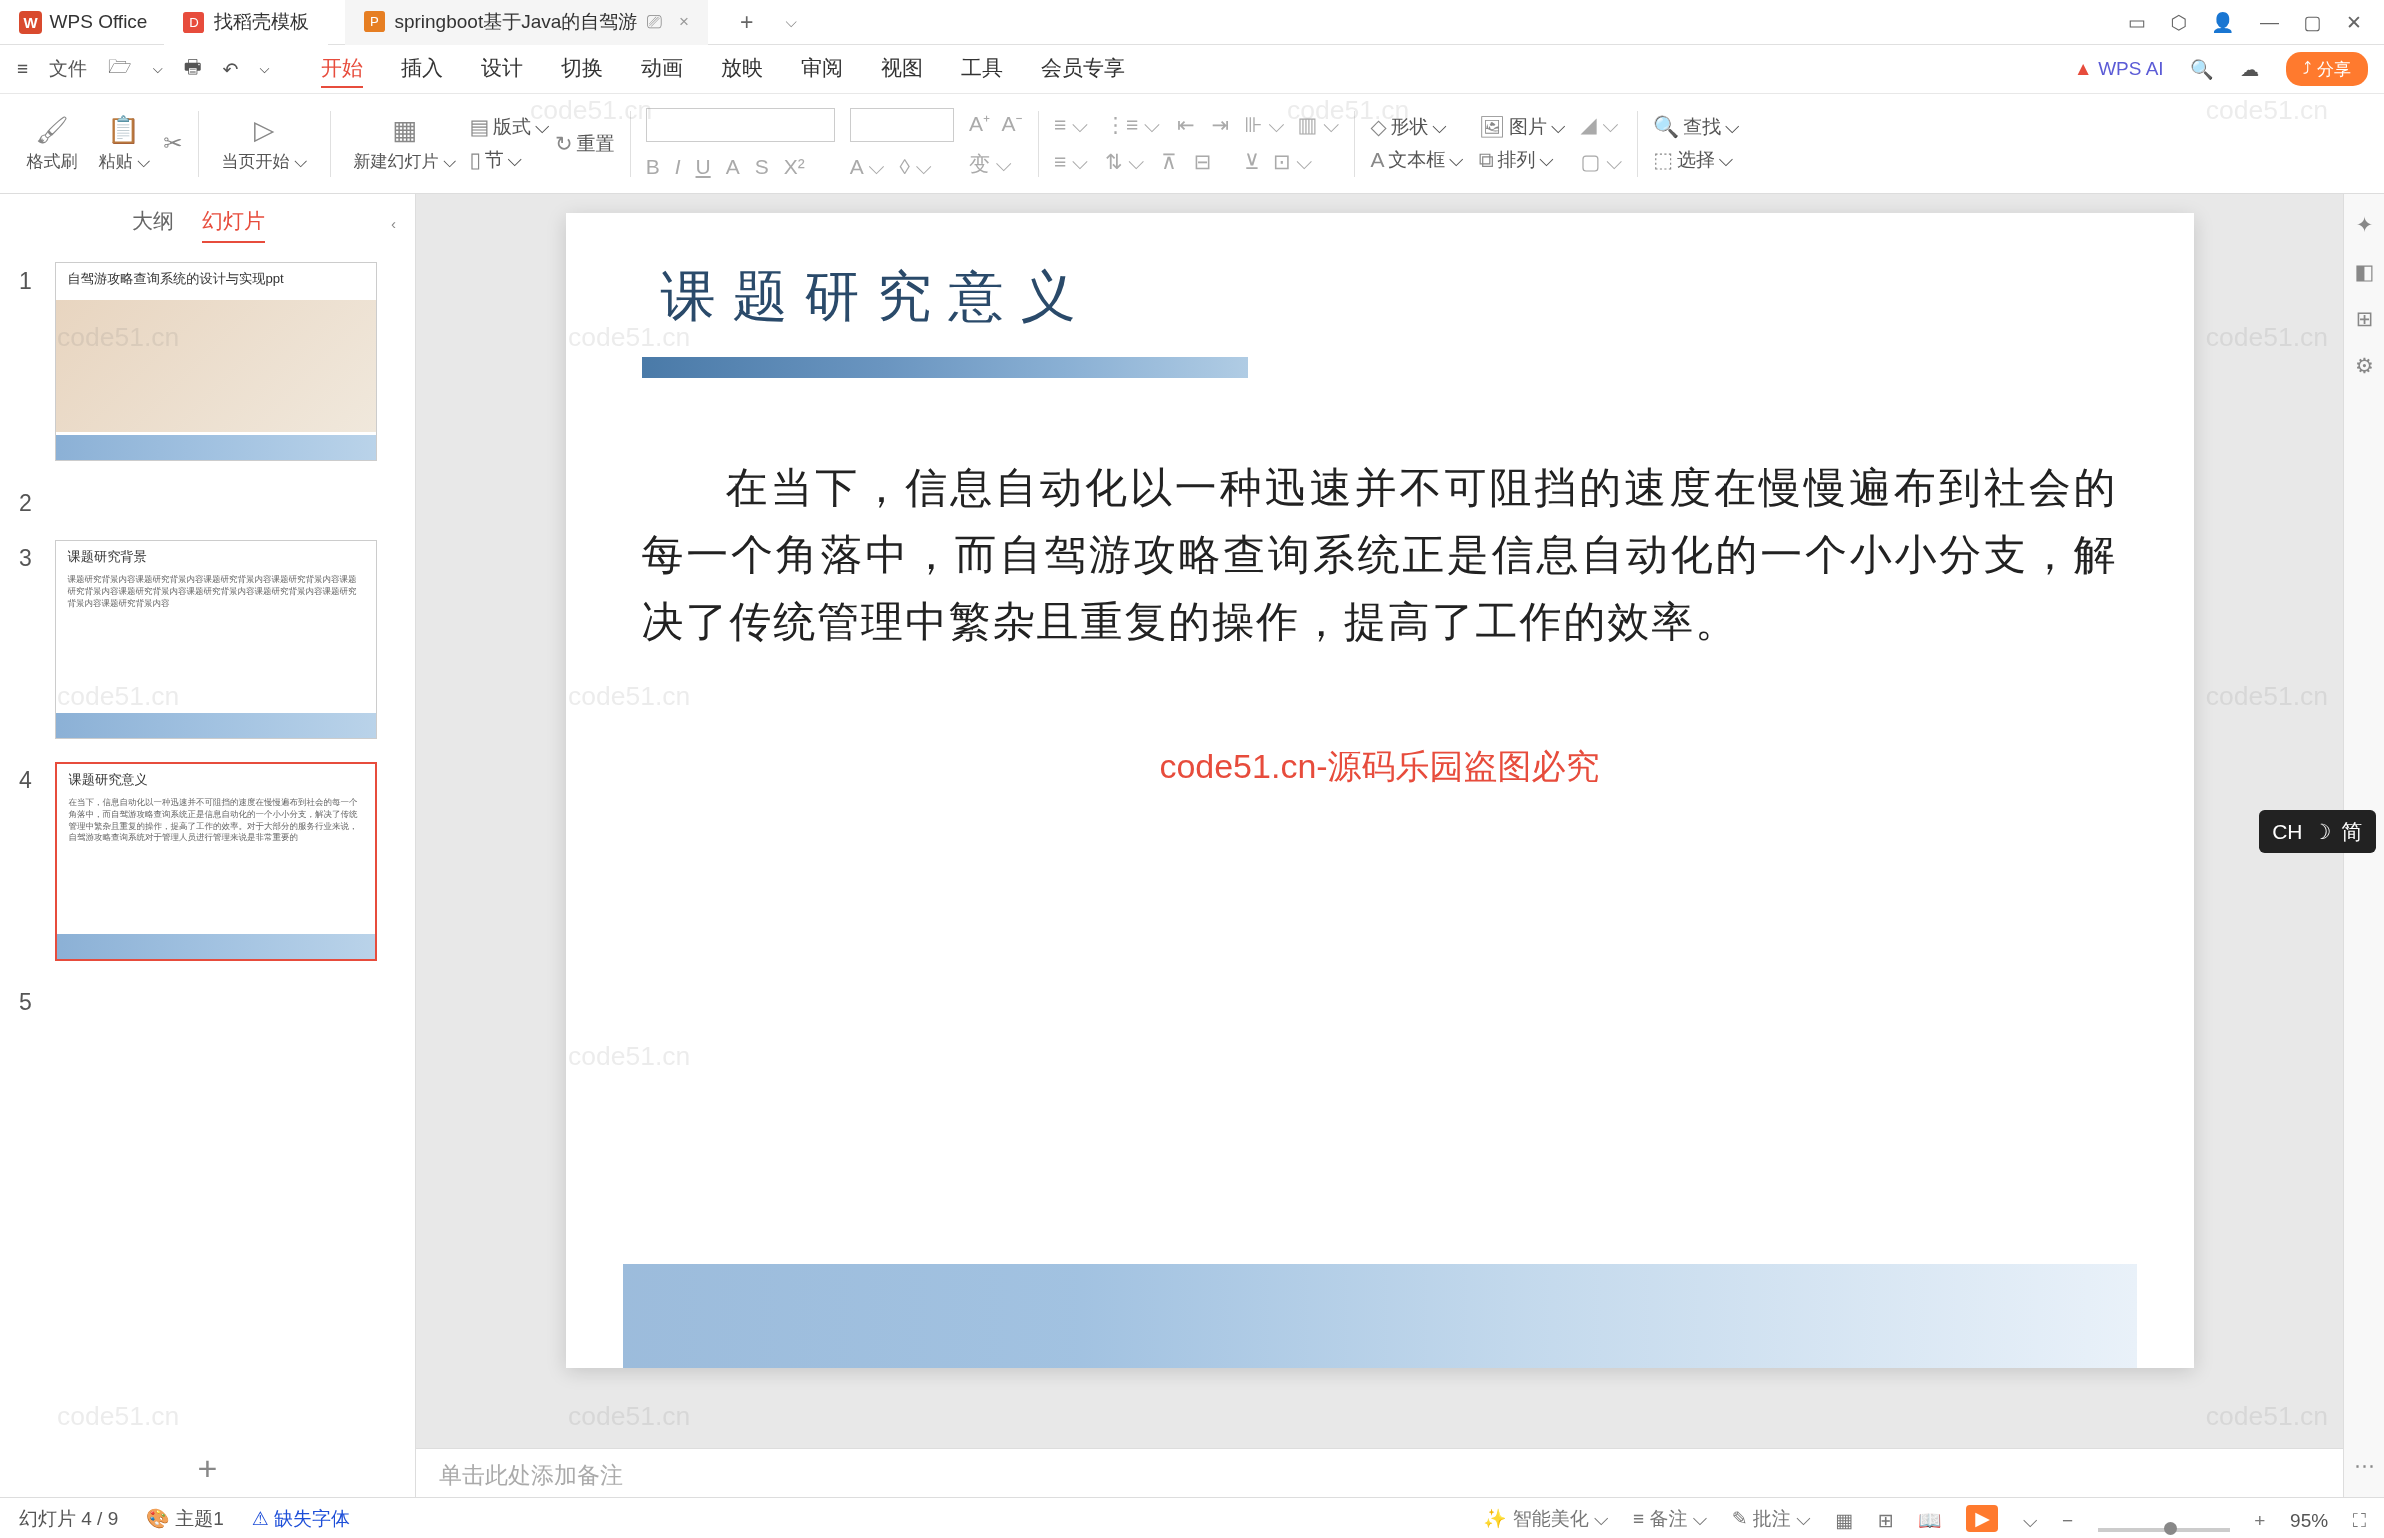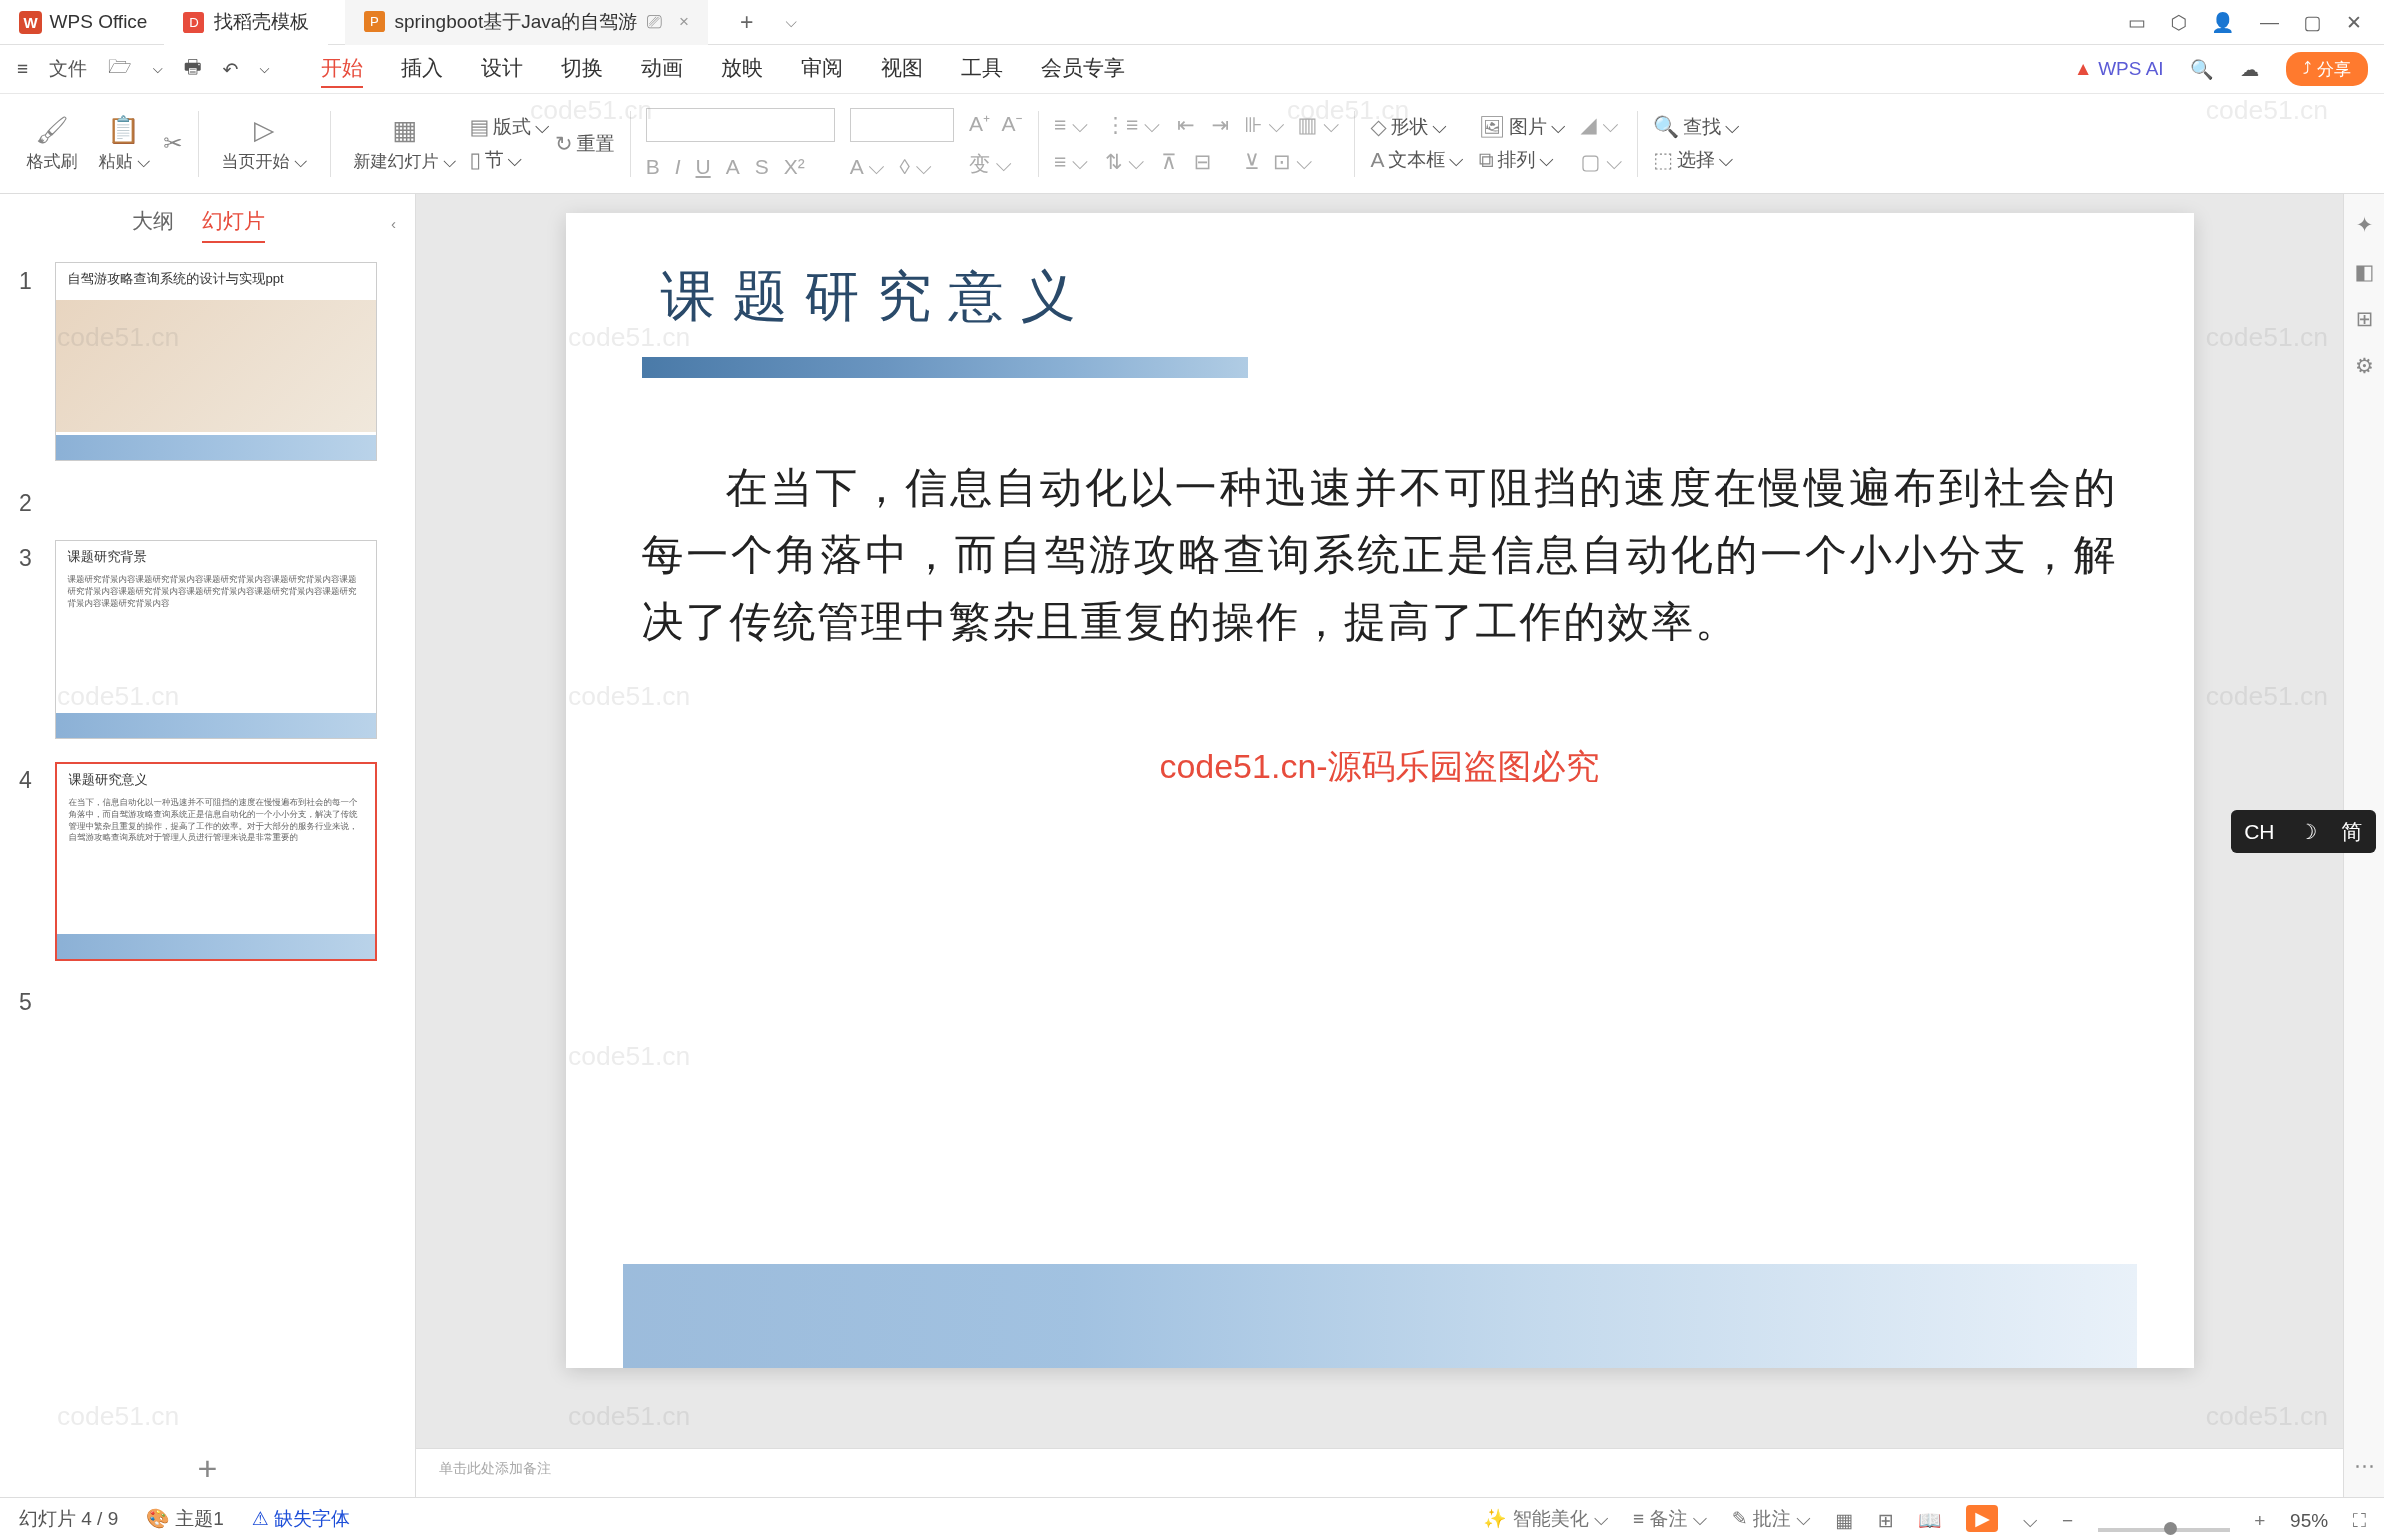--- a/index.html
+++ b/index.html
@@ -53,31 +53,31 @@
 .add-slide{text-align:center;font-size:34px;color:#888;padding:9.5px;cursor:pointer}
 .canvas-area{flex:1;display:flex;flex-direction:column;background:#e8e8e8}
 .canvas-scroll{flex:1;display:flex;align-items:flex-start;justify-content:center;padding:19px 38px;overflow:auto}
 .slide{width:1628px;height:1155px;background:#fff;box-shadow:0 3.8px 19px rgba(0,0,0,0.15);position:relative;padding:47px 76px}
 .slide-title{font-size:55px;color:#2a4a6a;letter-spacing:17px;font-weight:400;margin-bottom:23px;margin-left:19px}
 .slide-underline{width:606px;height:21px;background:linear-gradient(90deg,#4a7aa8 0%,#6a95c0 40%,#8ab0d4 70%,#b0cce4 100%);margin-bottom:76px;margin-left:0px}
 .slide-body{font-size:42px;color:#222;line-height:1.6;letter-spacing:1.9px;text-align:justify}
 .slide-body p{text-indent:2em;margin-bottom:3.8px}
 .watermark-center{position:absolute;top:48%;left:50%;transform:translate(-50%,-50%);font-size:34px;color:#e74c3c;font-weight:500;pointer-events:none;white-space:nowrap}
 .slide-wave{position:absolute;bottom:0;left:57px;right:57px;height:104px;background:linear-gradient(90deg,rgba(90,143,196,0.6) 0%,rgba(122,168,212,0.7) 30%,rgba(156,192,224,0.6) 60%,rgba(200,220,240,0.4) 100%)}
-.notes-bar{height:49px;background:#fff;border-top:0.9px solid #ddd;padding:11.4px 23px;font-size:14px;color:#aaa}
+.notes-bar{height:49px;background:#fff;border-top:0.9px solid #ddd;padding:11.4px 23px;font-size:23px;color:#aaa}
 .right-tools{width:42px;background:#f8f8f8;border-left:0.9px solid #ddd;display:flex;flex-direction:column;align-items:center;padding-top:19px;gap:23px;color:#888;font-size:21px}
 .right-tools span{cursor:pointer}
 .statusbar{height:42px;background:#fff;display:flex;align-items:center;padding:0 19px;gap:28px;font-size:19px;color:#555;border-top:0.9px solid #ddd}
 .sb-right{margin-left:auto;display:flex;align-items:flex-end;gap:24.6px}
 .sb-icon{cursor:pointer;color:#777;font-size:19px}
 .sb-play{width:32px;height:26.5px;background:#ff7a2e;border-radius:3.8px;display:flex;align-items:center;justify-content:center;color:#fff}
 .zoom-slider{width:132px;height:3.8px;background:#ccc;position:relative}
 .zoom-slider::after{content:"";position:absolute;left:50%;top:-5.7px;width:13.2px;height:13.2px;background:#888;border-radius:50%}
 .ghost-wm{position:absolute;font-size:26.5px;color:rgba(100,100,100,0.12);pointer-events:none;font-weight:400}
-.ime-badge{position:absolute;right:9.5px;top:810px;background:#222;color:#fff;padding:7.6px 13.2px;border-radius:5.7px;font-size:21px;display:flex;align-items:center;gap:24px}
+.ime-badge{position:absolute;right:9.5px;top:810px;background:#222;color:#fff;padding:7.6px 13.2px;border-radius:5.7px;font-size:21px;display:flex;align-items:center;gap:10px}
 </style>
 </head>
 <body>
 
 <div class="titlebar">
   <div class="tb-left">
     <div class="wps-logo">
       <div class="wps-icon">W</div>
       <span>WPS Office</span>
     </div>

